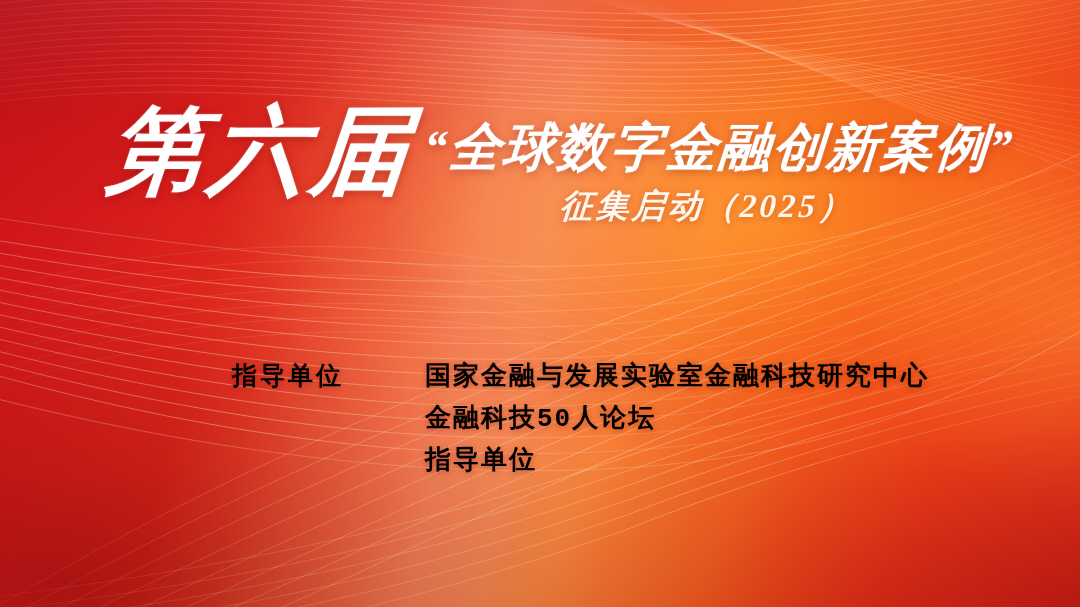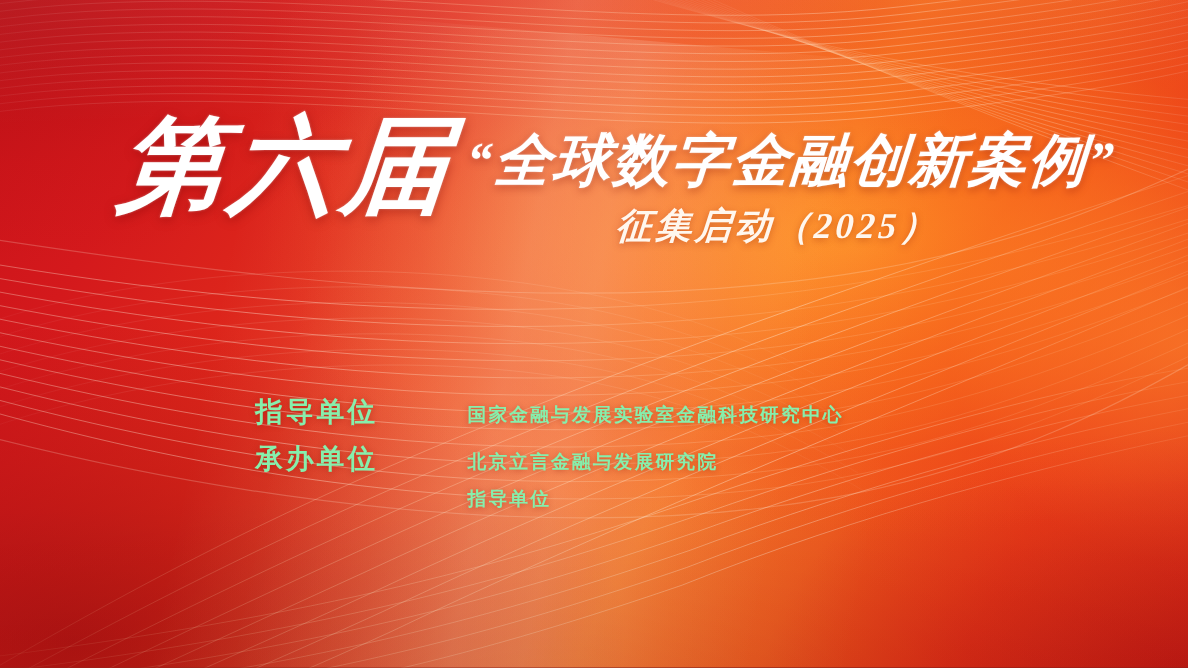--- a/index.html
+++ b/index.html
@@ -182,38 +182,38 @@
     text-shadow: 0 2px 7px rgba(140,20,0,0.35);
     transform: skewX(-4deg);
   }
 
   
   .credits {
     position: absolute;
     left: 232px;
     top: 358px;
     font-family: "Liberation Serif", "DejaVu Serif", serif;
-    color: #86efac;
+    color: #000000;
   }
   .credit-row {
     display: flex;
     align-items: baseline;
     height: 42px;
   }
   .credit-label {
     width: 193px;
     flex: 0 0 193px;
     font-size: 25px;
     font-weight: 700;
     letter-spacing: 3px;
     white-space: nowrap;
     text-shadow: 0 1px 6px rgba(140,15,0,0.42);
   }
   .credit-value {
-    font-size: 17px;
+    font-size: 26px;
     font-weight: 700;
     letter-spacing: 2px;
     white-space: nowrap;
     text-shadow: 0 1px 6px rgba(140,15,0,0.42);
     font-family: Liberation Mono, monospace;
   }
 
   
   .bg-topsheen {
     background:
@@ -361,22 +361,22 @@
     </div>
 
     <div class="title-sub">征集启动（2025）</div>
 
     <div class="credits">
       <div class="credit-row">
         <span class="credit-label">指导单位</span>
         <span class="credit-value">国家金融与发展实验室金融科技研究中心</span>
       </div>
       <div class="credit-row">
-        <span class="credit-label">承办单位</span>
-        <span class="credit-value">北京立言金融与发展研究院</span>
+        <span class="credit-label"></span>
+        <span class="credit-value">金融科技50人论坛</span>
       </div>
       <div class="credit-row">
         <span class="credit-label"></span>
         <span class="credit-value">指导单位</span>
       </div>
     </div>
 
   </div>
 </div>
 

